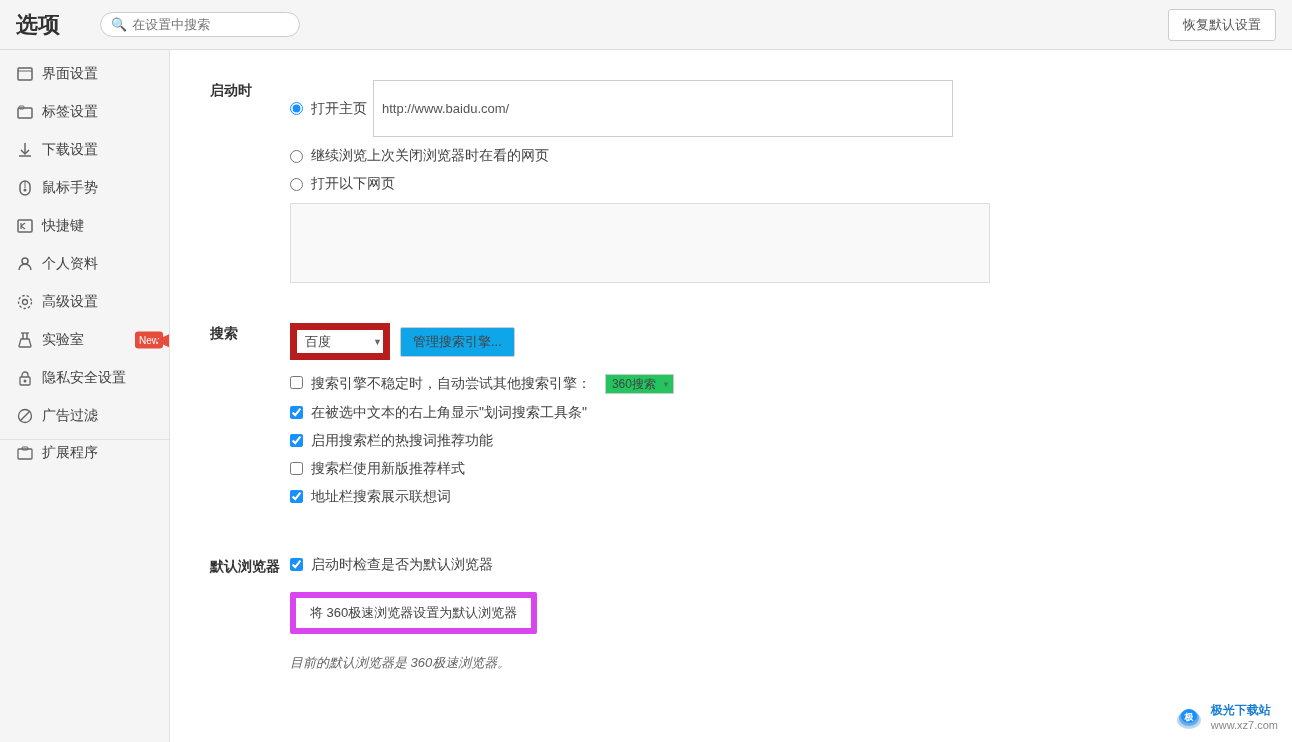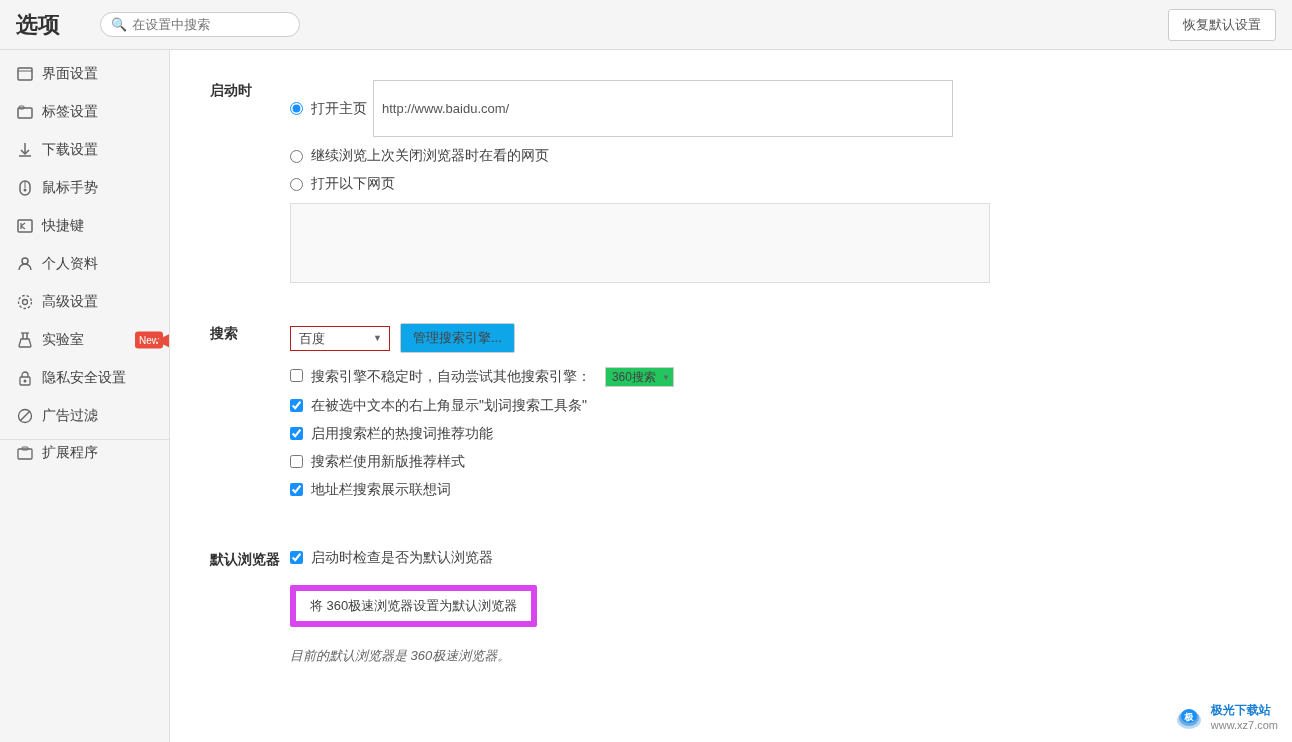--- a/index.html
+++ b/index.html
@@ -168,21 +168,21 @@
       margin-top: 5px;
     }
 
     
     .search-row {
       display: flex;
       align-items: center;
       margin-bottom: 14px;
     }
     .dropdown-select {
-      border: 1px solid #b91c1c;
+      border: 7px solid #b91c1c;
       padding: 4px 8px;
       font-size: 13px;
       width: 100px;
       color: #444;
       background: #fff;
       cursor: pointer;
       appearance: none;
       -webkit-appearance: none;
       position: relative;
     }

